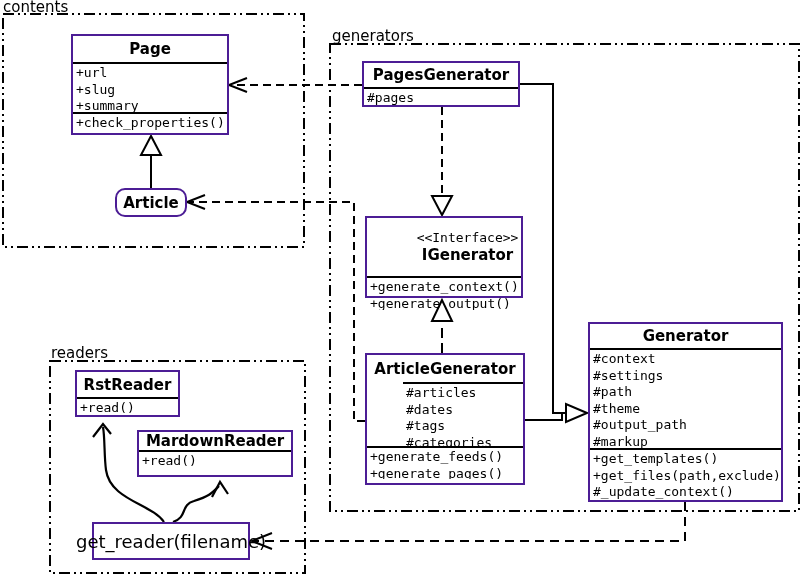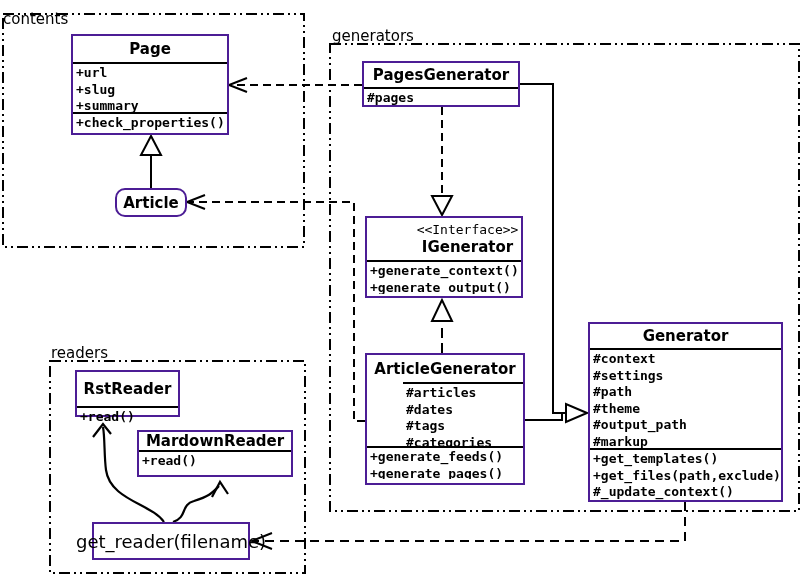--- a/index.html
+++ b/index.html
@@ -21,21 +21,21 @@
     font-weight:bold;font-size:15px;white-space:nowrap;
   }
   .stereo{
     font-family:"DejaVu Sans Mono",monospace;font-weight:normal;
     font-size:13px;text-align:center;line-height:16px;
   }
   .title-2line{display:flex;flex-direction:column;align-items:center;justify-content:center;}
   .title-2line .nm{font-weight:bold;font-size:15px;line-height:18px;}
   .sec{
     border-top:2px solid #000;box-sizing:border-box;
-    padding:1px 0 0 3px;overflow:hidden;font-weight:bold;
+    padding:1px 0 0 3px;overflow:hidden;
   }
   .member{
     font-family:"DejaVu Sans Mono",monospace;font-size:13px;
     line-height:16.5px;white-space:nowrap;
   }
   .fn-box{
     display:flex;align-items:center;justify-content:center;
     font-size:18px;white-space:nowrap;
   }
 </style>
@@ -73,21 +73,21 @@
     <polyline points="685,502 685,541 254,541" fill="none" stroke="#000" stroke-width="2" stroke-dasharray="9 6"></polyline>
     <polyline points="272,533 252,541 272,549" fill="none" stroke="#000" stroke-width="2"></polyline>
 
     <path d="M 164 522 C 152 504 110 500 106 470 C 104 455 105 438 103 427" fill="none" stroke="#000" stroke-width="2.2"></path>
     <polyline points="93,437 103,424 111,434" fill="none" stroke="#000" stroke-width="2.2"></polyline>
 
     <path d="M 173 522 C 188 517 180 505 194 501 C 210 496 212 493 219 486" fill="none" stroke="#000" stroke-width="2.2"></path>
     <polyline points="212,497 220,482 228,494" fill="none" stroke="#000" stroke-width="2.2"></polyline>
   </svg>
 
-  <div class="pkg-label" style="left:3px;top:12px;">contents</div>
+  <div class="pkg-label" style="left:3px;top:0px;">contents</div>
   <div class="pkg-label" style="left:332px;top:29px;">generators</div>
   <div class="pkg-label" style="left:51px;top:346px;">readers</div>
 
   <div class="cls" style="left:71px;top:34px;width:158px;height:101px;">
     <div class="cls-title" style="height:26px;">Page</div>
     <div class="sec" style="height:50px;">
       <div class="member">+url</div>
       <div class="member">+slug</div>
       <div class="member">+summary</div>
     </div>
@@ -101,21 +101,21 @@
   </div>
 
   <div class="cls" style="left:362px;top:61px;width:158px;height:46px;">
     <div class="cls-title" style="height:24px;">PagesGenerator</div>
     <div class="sec" style="height:18px;">
       <div class="member">#pages</div>
     </div>
   </div>
 
   <div class="cls" style="left:365px;top:216px;width:158px;height:82px;">
-    <div class="cls-title title-2line" style="height:42px;margin-left:47px;">
+    <div class="cls-title title-2line" style="height:58px;margin-left:47px;">
       <div class="stereo">&lt;&lt;Interface&gt;&gt;</div>
       <div class="nm">IGenerator</div>
     </div>
     <div class="sec" style="height:34px;">
       <div class="member">+generate_context()</div>
       <div class="member">+generate_output()</div>
     </div>
   </div>
 
   <div class="cls" style="left:365px;top:353px;width:160px;height:132px;">
@@ -143,21 +143,21 @@
       <div class="member">#markup</div>
     </div>
     <div class="sec" style="height:52px;">
       <div class="member">+get_templates()</div>
       <div class="member">+get_files(path,exclude)</div>
       <div class="member">#_update_context()</div>
     </div>
   </div>
 
   <div class="cls" style="left:75px;top:370px;width:105px;height:47px;">
-    <div class="cls-title" style="height:34px;">RstReader</div>
+    <div class="cls-title" style="height:25px;">RstReader</div>
     <div class="sec" style="height:18px;">
       <div class="member">+read()</div>
     </div>
   </div>
 
   <div class="cls" style="left:137px;top:430px;width:156px;height:47px;">
     <div class="cls-title" style="height:18px;">MardownReader</div>
     <div class="sec" style="height:18px;">
       <div class="member">+read()</div>
     </div>

